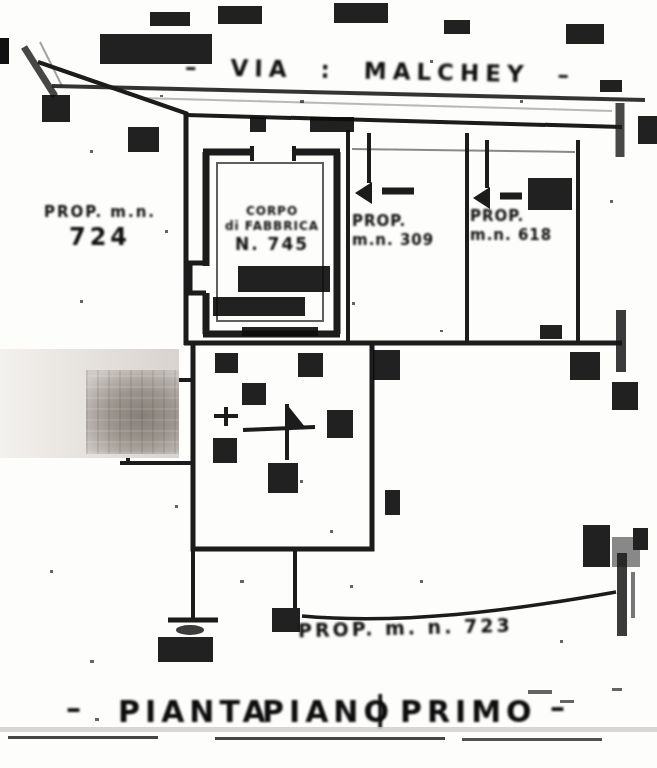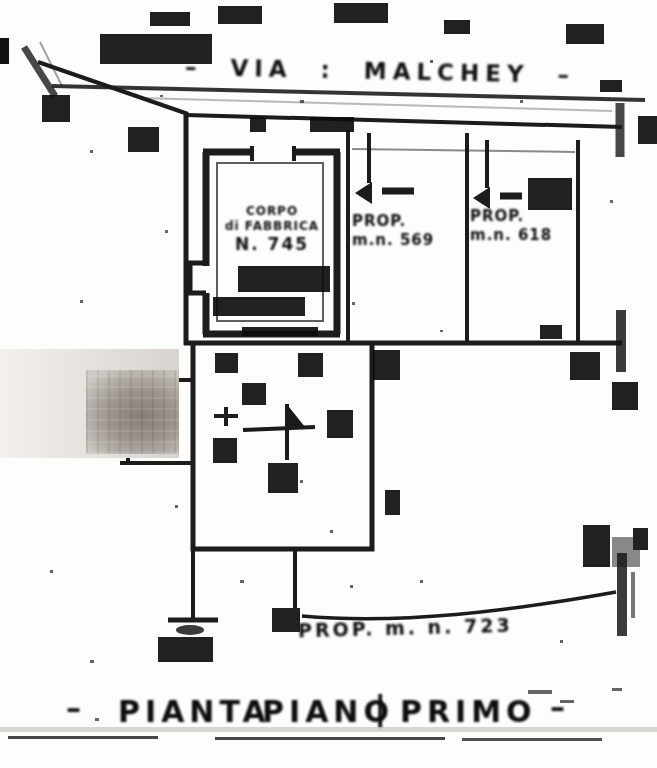--- a/index.html
+++ b/index.html
@@ -195,30 +195,34 @@
       </g>
     </g>
   </svg>
 
   <div class="blur-patch-base"></div>
   <div class="blur-patch-core"></div>
   <div class="edge-strip"></div>
 
   <div class="lbl street-label center">– VIA : MALCHEY –</div>
 
+  <div class="lbl p724 center">
+    <div>PROP. m.n.</div>
+    <div class="num">724</div>
+  </div>
 
   <div class="lbl subject center">
     <div>CORPO</div>
     <div>di FABBRICA</div>
     <div class="num">N. 745</div>
   </div>
 
   <div class="lbl p715">
     <div>PROP.</div>
-    <div>m.n. 569</div>
+    <div>m.n. 309</div>
   </div>
 
   <div class="lbl p716">
     <div>PROP.</div>
     <div>m.n. 618</div>
   </div>
 
   <div class="lbl p723">PROP. m. n. 723</div>
 
   <div class="cap cap-dash-l">–</div>

